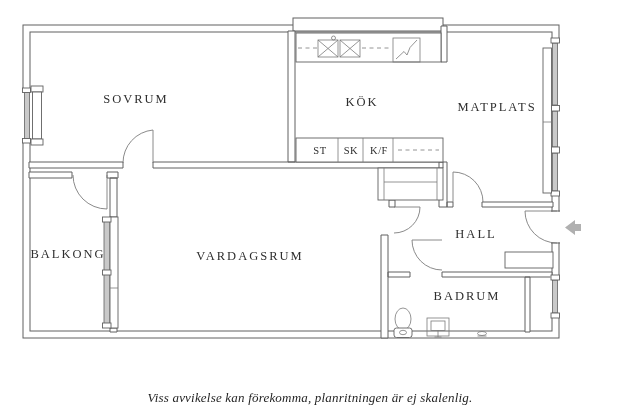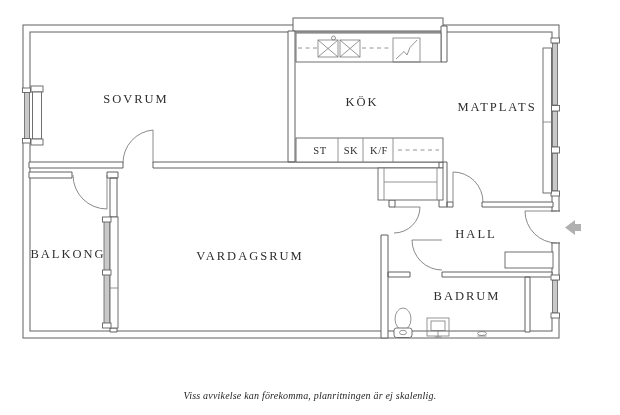--- a/index.html
+++ b/index.html
@@ -18,21 +18,21 @@
   .room-label{
     font-family:"Liberation Serif", serif;font-size:12.5px;letter-spacing:2px;
     fill:#2e2e2e;text-anchor:middle;
   }
   .cab-label{
     font-family:"Liberation Serif", serif;font-size:10.5px;letter-spacing:0.5px;
     fill:#2e2e2e;text-anchor:middle;
   }
   #caption{
     position:absolute;left:0;right:0;top:390px;text-align:center;
-    font-size:10px;font-style:italic;color:#1f1f1f;letter-spacing:0.2px;
+    font-size:13px;font-style:italic;color:#1f1f1f;letter-spacing:0.2px;
   }
 </style>
 </head>
 <body>
 
 <div id="screenshot">
   <svg width="620" height="415" viewBox="0 0 620 415">
 
     <g>
       <rect x="23" y="25" width="536" height="313" class="line"></rect>

